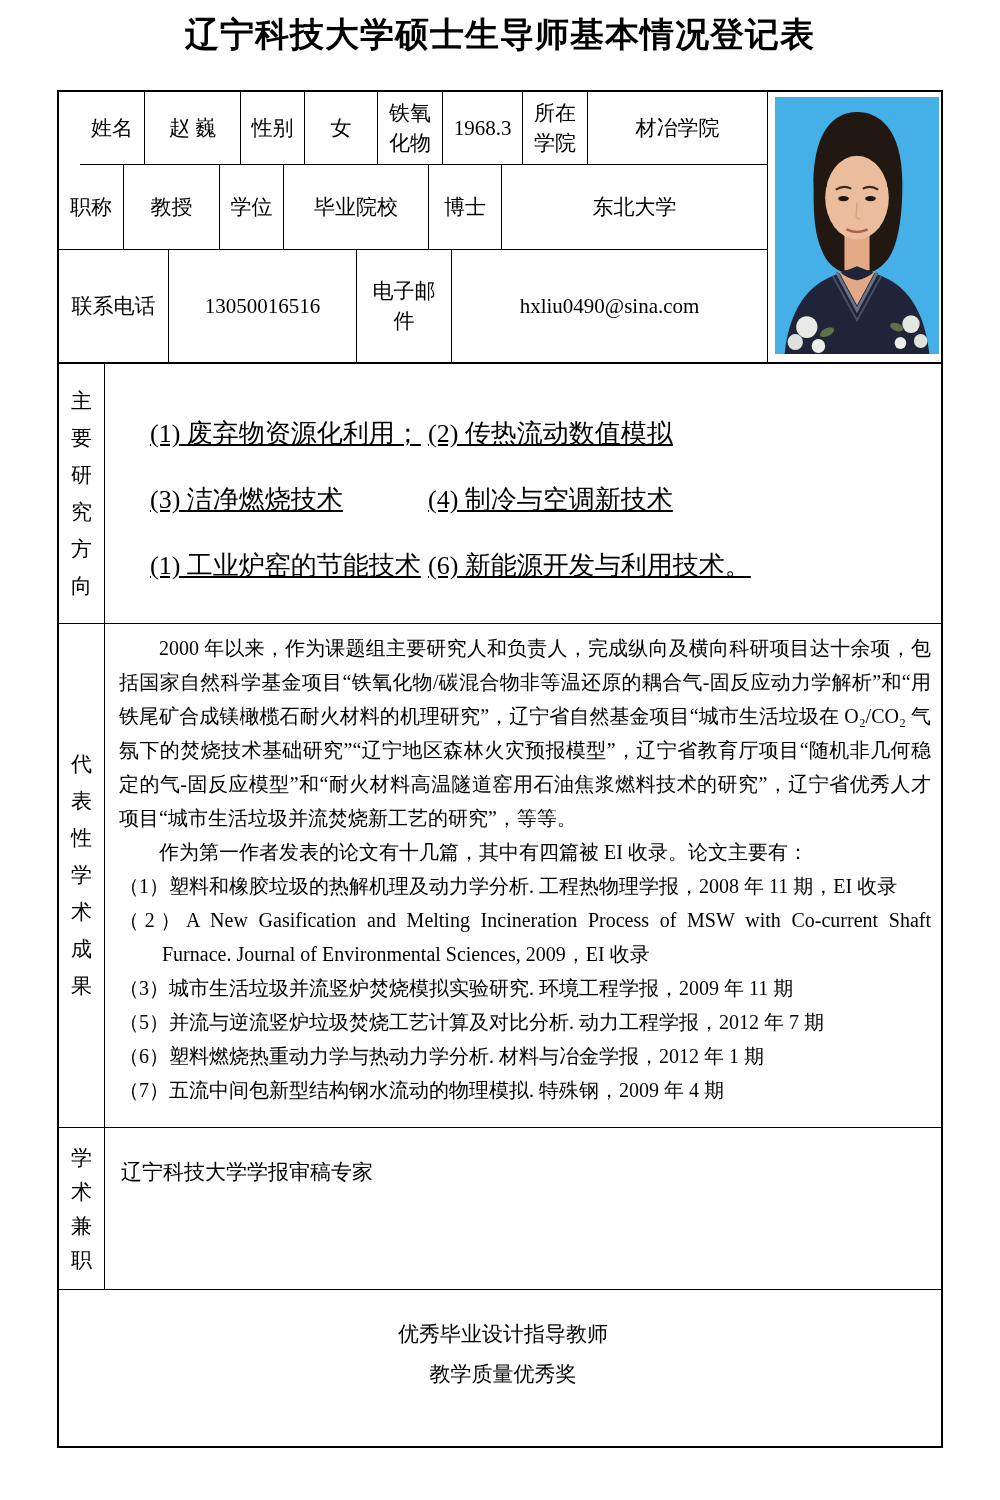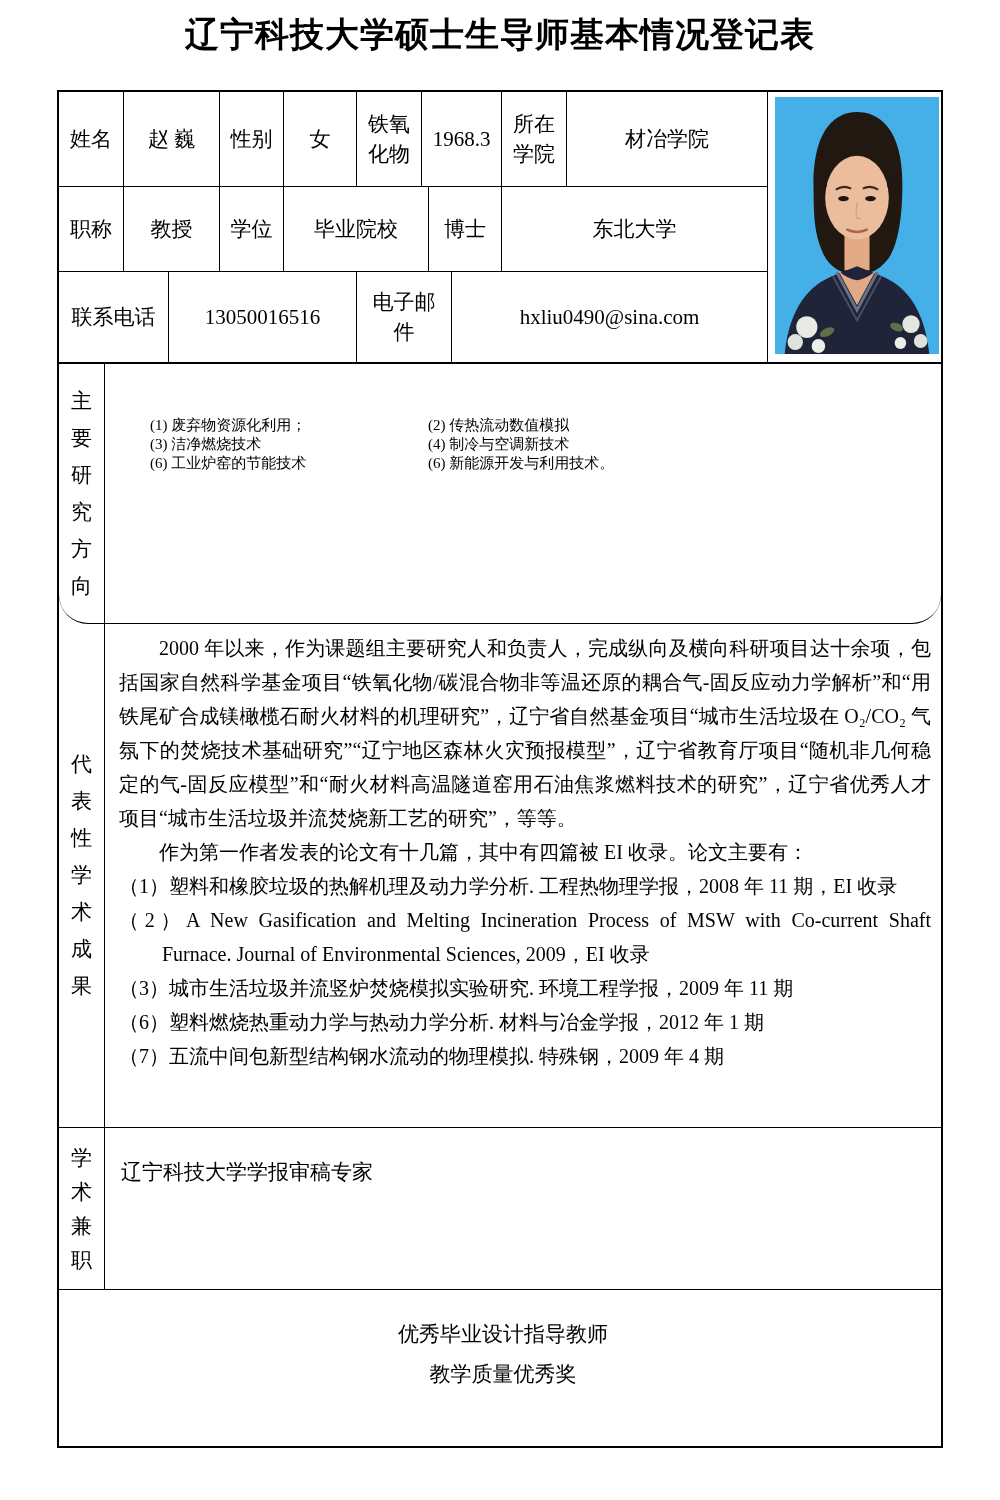--- a/index.html
+++ b/index.html
@@ -24,21 +24,21 @@
     width: 886px; height: 1358px;
     border: 2px solid #000;
     display: flex;
     flex-direction: column;
   }
   
   .top-section { display: flex; height: 272px; border-bottom: 2px solid #000; }
   .grid-left { width: 708px; display: flex; flex-direction: column; }
   .row { display: flex; border-bottom: 1px solid #000; }
   .row:last-child { border-bottom: none; flex: 1; }
-  .r1 { height: 95px; }
+  .r1 { height: 73px; margin-left: 21px; }
   .r2 { height: 85px; }
   .cell {
     border-right: 1px solid #000;
     display: flex; align-items: center; justify-content: center;
     text-align: center;
     font-size: 21px;
     line-height: 1.45;
     padding: 0 6px;
   }
   .cell.wrap2 { padding: 0 10px; }
@@ -47,21 +47,21 @@
   .photo-cell {
     flex: 1;
     border-left: 1px solid #000;
     padding: 5px 2px 8px 7px;
     background: #fff;
   }
   .photo-cell svg { width: 100%; height: 100%; display: block; }
   
   .section { display: flex; border-bottom: 1px solid #000; }
   .section:last-child { border-bottom: none; flex: 1; }
-  .sec-research { height: 260px; border-radius: 29px; }
+  .sec-research { height: 260px; }
   .sec-achievements { height: 504px; }
   .sec-positions { height: 162px; }
   .sec-label {
     width: 46px;
     border-right: 1px solid #000;
     display: flex; align-items: center; justify-content: center;
     flex-shrink: 0;
   }
   .vlabel {
     width: 22px;
@@ -69,21 +69,23 @@
     line-height: 37px;
     word-break: break-all;
     text-align: center;
   }
   .vlabel.tight { line-height: 34px; }
   .sec-content { flex: 1; min-width: 0; }
   .research-content { padding: 52px 20px 0 45px; }
   .research-grid {
     display: grid;
     grid-template-columns: 278px auto;
-    font-size: 15px;
+    row-gap: 31px;
+    font-size: 26px;
+    text-decoration: underline;
   }
   .ach-content {
     padding: 7px 10px 0 14px;
     font-size: 20px;
     line-height: 34px;
     overflow: hidden;
   }
   .para { text-indent: 2em; text-align: justify; }
   .paper { padding-left: 43px; text-indent: -43px; text-align: justify; }
   .positions-content { padding: 30px 10px 0 16px; font-size: 21px; }
@@ -172,36 +174,37 @@
   <div class="section sec-research">
     <div class="sec-label">
       <div class="vlabel">主要研究方向</div>
     </div>
     <div class="sec-content research-content">
       <div class="research-grid">
         <div>(1) 废弃物资源化利用；</div>
         <div>(2) 传热流动数值模拟</div>
         <div>(3) 洁净燃烧技术</div>
         <div>(4) 制冷与空调新技术</div>
-        <div>(6) 工业炉窑的节能技术</div>
+        <div>(1) 工业炉窑的节能技术</div>
         <div>(6) 新能源开发与利用技术。</div>
       </div>
     </div>
   </div>
 
   <div class="section sec-achievements">
     <div class="sec-label">
       <div class="vlabel">代表性学术成果</div>
     </div>
     <div class="sec-content ach-content">
       <div class="para">2000 年以来，作为课题组主要研究人和负责人，完成纵向及横向科研项目达十余项，包括国家自然科学基金项目“铁氧化物/碳混合物非等温还原的耦合气-固反应动力学解析”和“用铁尾矿合成镁橄榄石耐火材料的机理研究”，辽宁省自然基金项目“城市生活垃圾在 O₂/CO₂ 气氛下的焚烧技术基础研究”“辽宁地区森林火灾预报模型”，辽宁省教育厅项目“随机非几何稳定的气-固反应模型”和“耐火材料高温隧道窑用石油焦浆燃料技术的研究”，辽宁省优秀人才项目“城市生活垃圾并流焚烧新工艺的研究”，等等。</div>
       <div class="para">作为第一作者发表的论文有十几篇，其中有四篇被 EI 收录。论文主要有：</div>
       <div class="paper">（1）塑料和橡胶垃圾的热解机理及动力学分析. 工程热物理学报，2008 年 11 期，EI 收录</div>
       <div class="paper">（2）A New Gasification and Melting Incineration Process of MSW with Co-current Shaft　Furnace. Journal of Environmental Sciences, 2009，EI 收录</div>
       <div class="paper">（3）城市生活垃圾并流竖炉焚烧模拟实验研究. 环境工程学报，2009 年 11 期</div>
+      <div class="paper">（5）并流与逆流竖炉垃圾焚烧工艺计算及对比分析. 动力工程学报，2012 年 7 期</div>
       <div class="paper">（6）塑料燃烧热重动力学与热动力学分析. 材料与冶金学报，2012 年 1 期</div>
       <div class="paper">（7）五流中间包新型结构钢水流动的物理模拟. 特殊钢，2009 年 4 期</div>
     </div>
   </div>
 
   <div class="section sec-positions">
     <div class="sec-label">
       <div class="vlabel tight">学术兼职</div>
     </div>
     <div class="sec-content positions-content">辽宁科技大学学报审稿专家</div>

